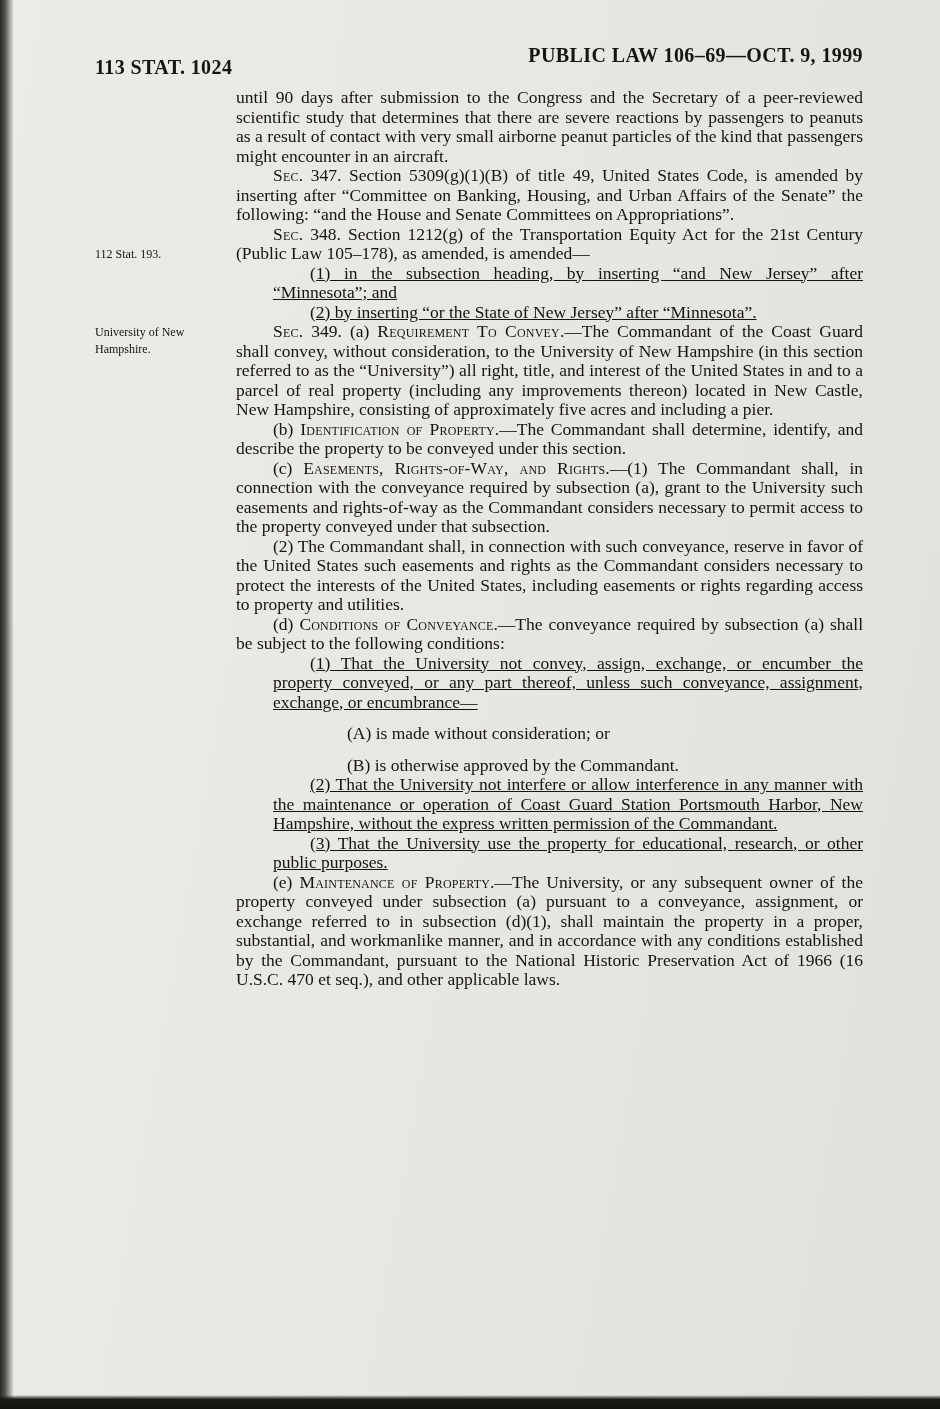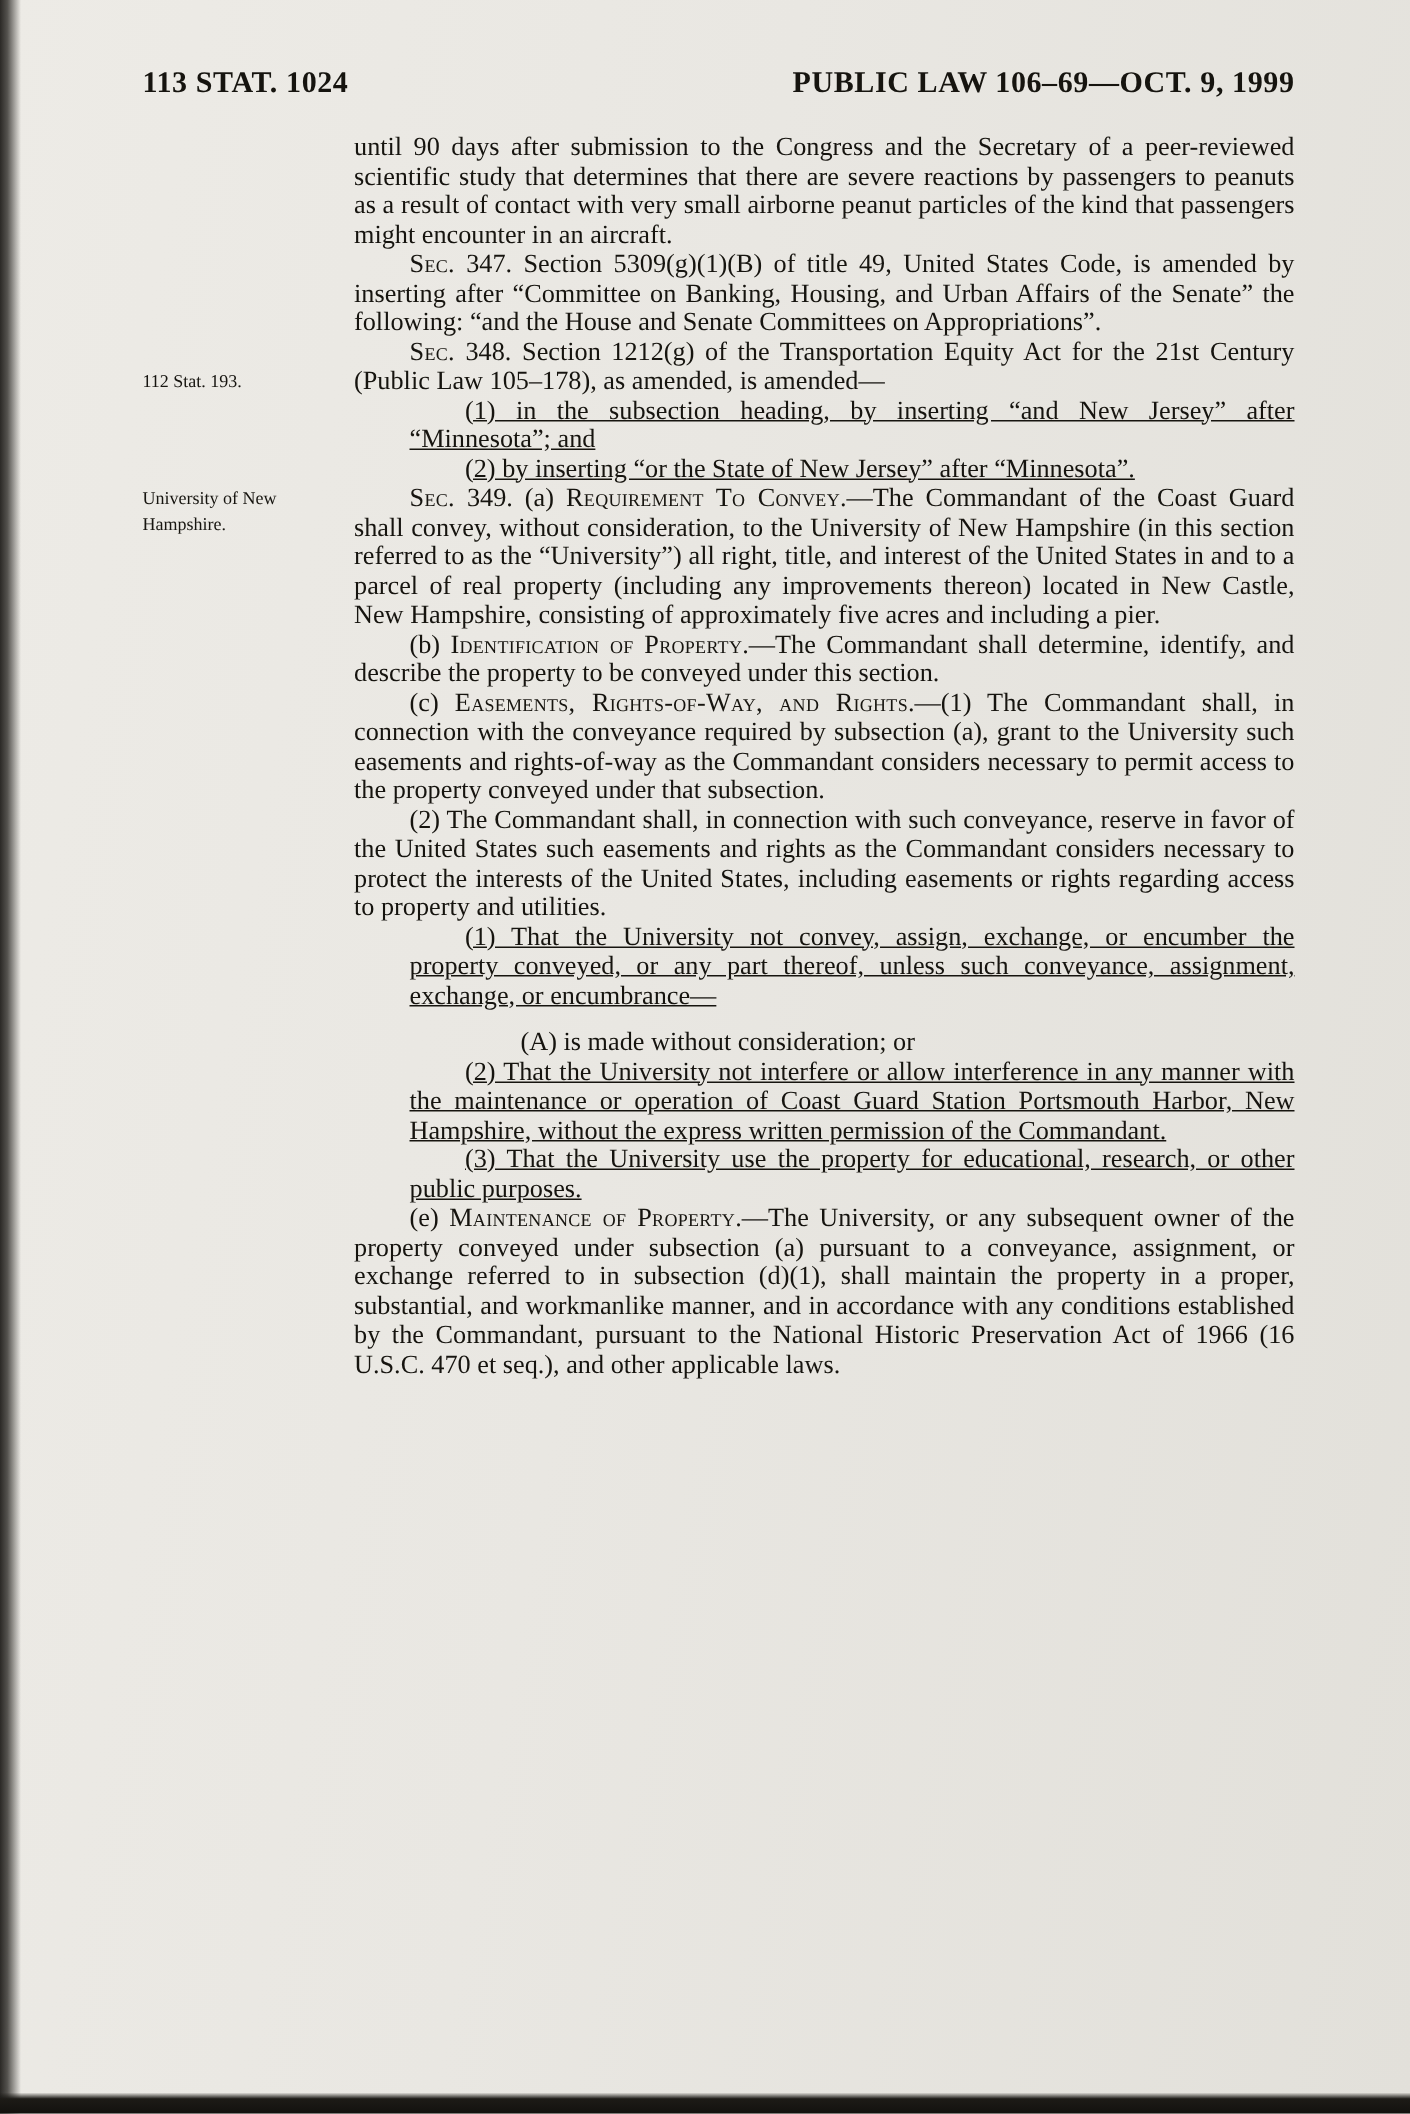--- a/index.html
+++ b/index.html
@@ -34,21 +34,21 @@
     top: 44px;
     left: 0;
     width: 940px;
     font-weight: bold;
     font-size: 20px;
     letter-spacing: 0.4px;
   }
   .stat-num {
     position: absolute;
     left: 95px;
-    top: 0;
+    top: 12px;
     white-space: nowrap;
   }
   .law-heading {
     position: absolute;
     left: 236px;
     width: 627px;
     top: 0;
     text-align: right;
     white-space: nowrap;
   }
@@ -93,22 +93,24 @@
   <div class="content">
       <p class="para p0"><span class="n">until 90 days after submission to the Congress and the Secretary of a peer-reviewed scientific study that determines that there are severe reactions by passengers to peanuts as a result of contact with very small airborne peanut particles of the kind that passengers might encounter in an aircraft.</span></p>
       <p class="para p1"><span class="sc">Sec.</span><span class="n"> 347. Section 5309(g)(1)(B) of title 49, United States Code, is amended by inserting after “Committee on Banking, Housing, and Urban Affairs of the Senate” the following: “and the House and Senate Committees on Appropriations”.</span></p>
       <p class="para p1"><span class="margin-note" style="top: 21.5px;">112 Stat. 193.</span><span class="sc">Sec.</span><span class="n"> 348. Section 1212(g) of the Transportation Equity Act for the 21st Century (Public Law 105–178), as amended, is amended—</span></p>
       <p class="para p2"><span class="n">(1) in the subsection heading, by inserting “and New Jersey” after “Minnesota”; and</span></p>
       <p class="para p2"><span class="n">(2) by inserting “or the State of New Jersey” after “Minnesota”.</span></p>
       <p class="para p1"><span class="margin-note">University of New Hampshire.</span><span class="sc">Sec.</span><span class="n"> 349. (a) </span><span class="sc">Requirement To Convey</span><span class="n">.—The Commandant of the Coast Guard shall convey, without consideration, to the University of New Hampshire (in this section referred to as the “University”) all right, title, and interest of the United States in and to a parcel of real property (including any improvements thereon) located in New Castle, New Hampshire, consisting of approximately five acres and including a pier.</span></p>
       <p class="para p1"><span class="n">(b) </span><span class="sc">Identification of Property</span><span class="n">.—The Commandant shall determine, identify, and describe the property to be conveyed under this section.</span></p>
       <p class="para p1"><span class="n">(c) </span><span class="sc">Easements, Rights-of-Way, and Rights</span><span class="n">.—(1) The Commandant shall, in connection with the conveyance required by subsection (a), grant to the University such easements and rights-of-way as the Commandant considers necessary to permit access to the property conveyed under that subsection.</span></p>
       <p class="para p1"><span class="n">(2) The Commandant shall, in connection with such conveyance, reserve in favor of the United States such easements and rights as the Commandant considers necessary to protect the interests of the United States, including easements or rights regarding access to property and utilities.</span></p>
+      <p class="para p1"><span class="n">(d) </span><span class="sc">Conditions of Conveyance</span><span class="n">.—The conveyance required by subsection (a) shall be subject to the following conditions:</span></p>
       <p class="para p2"><span class="n">(1) That the University not convey, assign, exchange, or encumber the property conveyed, or any part thereof, unless such conveyance, assignment, exchange, or encumbrance—</span></p>
       <p class="para p3"><span class="n">(A) is made without consideration; or</span></p>
+      <p class="para p3"><span class="n">(B) is otherwise approved by the Commandant.</span></p>
       <p class="para p2"><span class="n">(2) That the University not interfere or allow interference in any manner with the maintenance or operation of Coast Guard Station Portsmouth Harbor, New Hampshire, without the express written permission of the Commandant.</span></p>
       <p class="para p2"><span class="n">(3) That the University use the property for educational, research, or other public purposes.</span></p>
       <p class="para p1"><span class="n">(e) </span><span class="sc">Maintenance of Property</span><span class="n">.—The University, or any subsequent owner of the property conveyed under subsection (a) pursuant to a conveyance, assignment, or exchange referred to in subsection (d)(1), shall maintain the property in a proper, substantial, and workmanlike manner, and in accordance with any conditions established by the Commandant, pursuant to the National Historic Preservation Act of 1966 (16 U.S.C. 470 et seq.), and other applicable laws.</span></p>
     </div>
 
   <div class="edge-left"></div>
   <div class="edge-bottom"></div>
 </div>
 
 </body></html>

